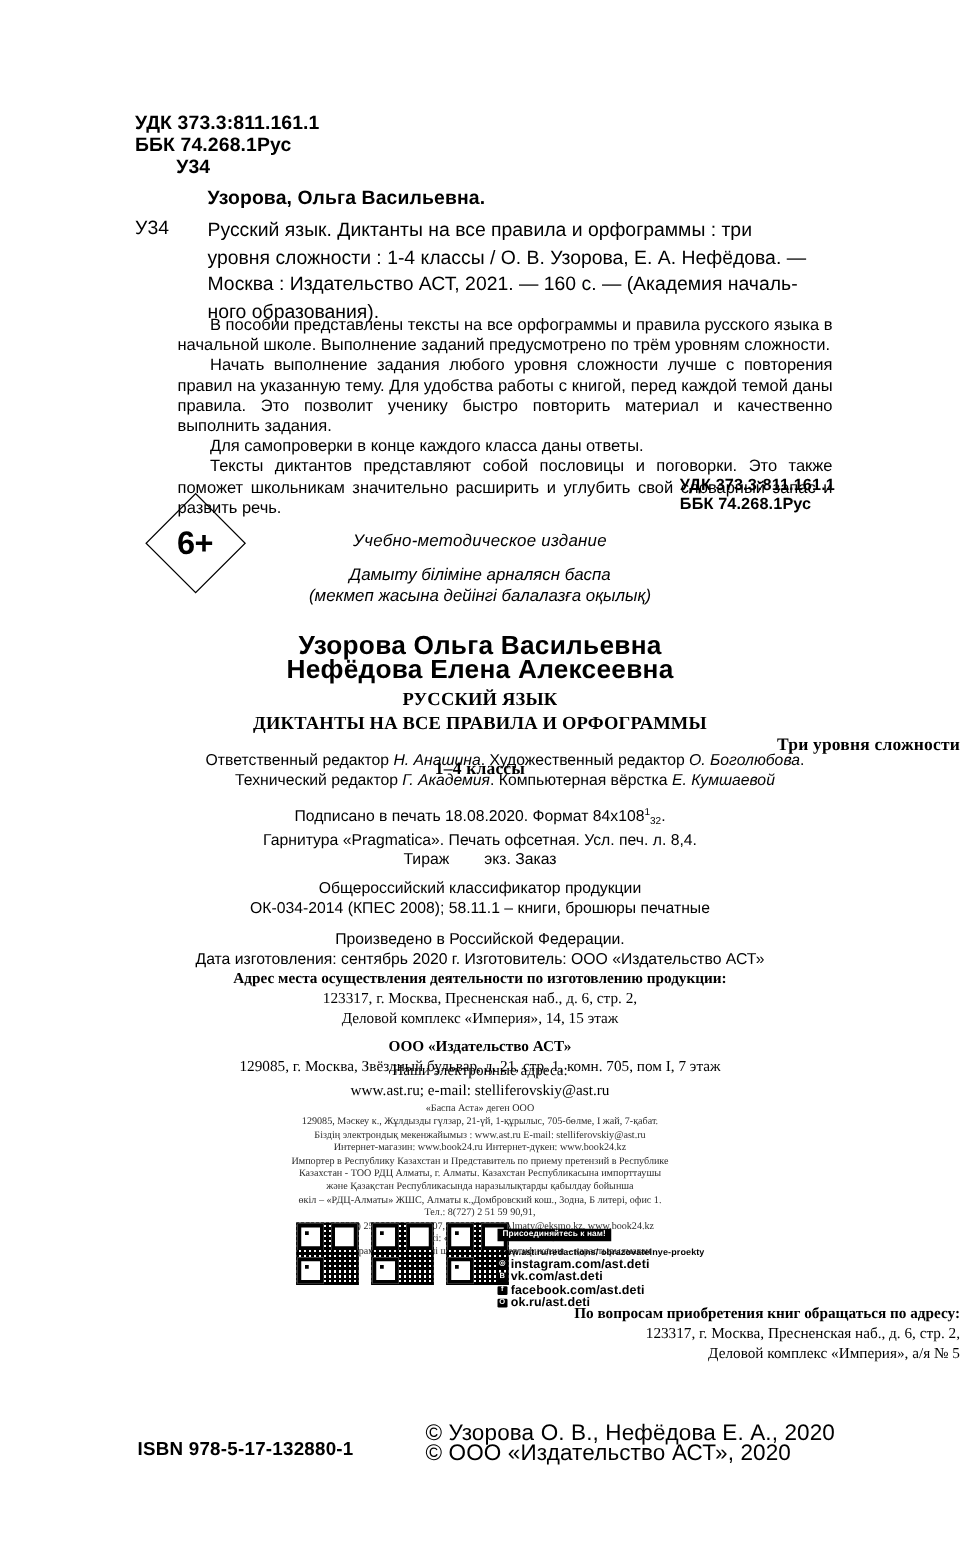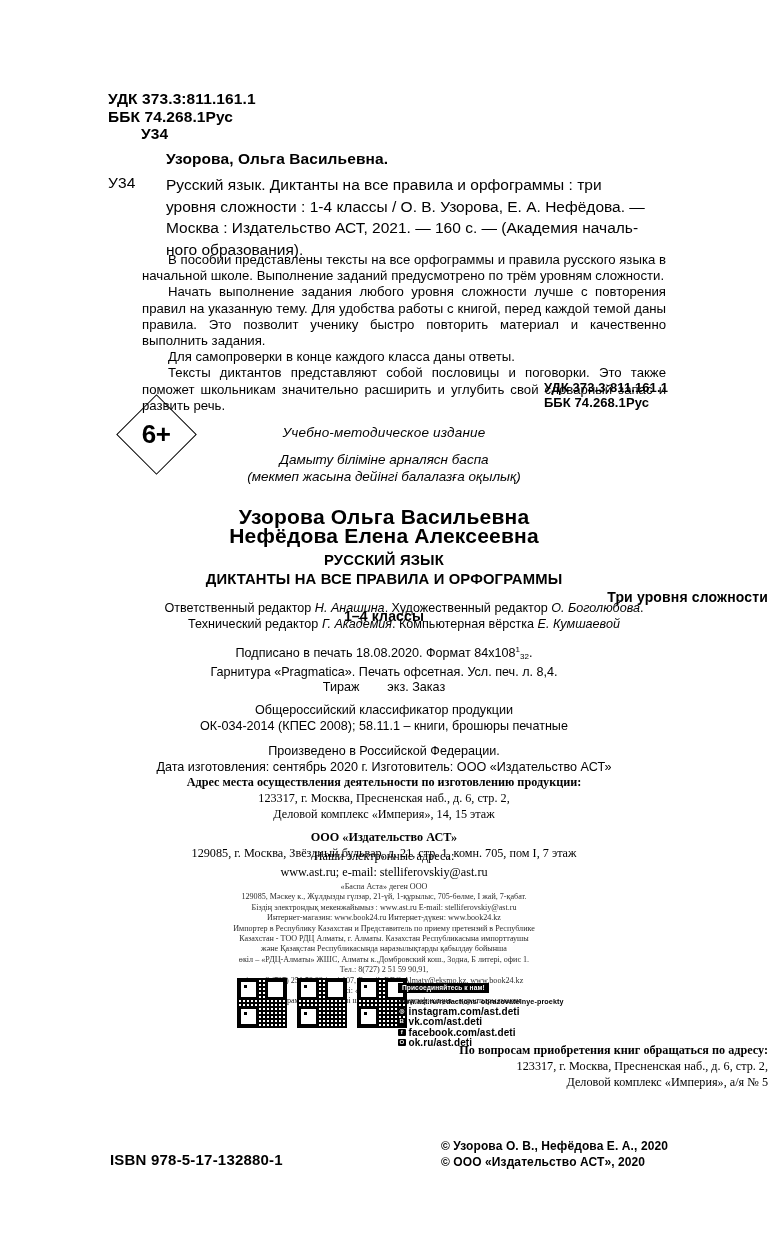--- a/index.html
+++ b/index.html
@@ -145,20 +145,21 @@
     font-weight: bold;
     line-height: 18.5px;
     letter-spacing: 0.2px;
   }
   .book-title {
     top: 551px;
     font-size: 14.5px;
     font-weight: bold;
     line-height: 18.5px;
     letter-spacing: 0.15px;
+    font-family: Liberation Serif, serif;
   }
   .book-title .t1 { font-size: 14.8px; }
   .book-title .t2 { font-size: 14.8px; }
   .book-title .t3 { font-size: 14px; text-align: right; }
   .book-title .t4 { font-size: 14px; }
 
   .editors {
     top: 601px;
     font-size: 12.6px;
     line-height: 15.5px;
@@ -327,22 +328,22 @@
     top: 1151px;
     font-size: 15px;
     font-weight: bold;
     letter-spacing: 0.2px;
   }
   .copyright {
     position: absolute;
     right: 100px;
     top: 1139px;
     text-align: left;
-    font-size: 12px;
-    font-weight: bold;
+    font-size: 18px;
+    font-weight: normal;
     line-height: 15.5px;
     letter-spacing: 0.1px;
   }
 </style>
 </head>
 <body>
 
 <div class="page">
 
   <div class="udk-block">

